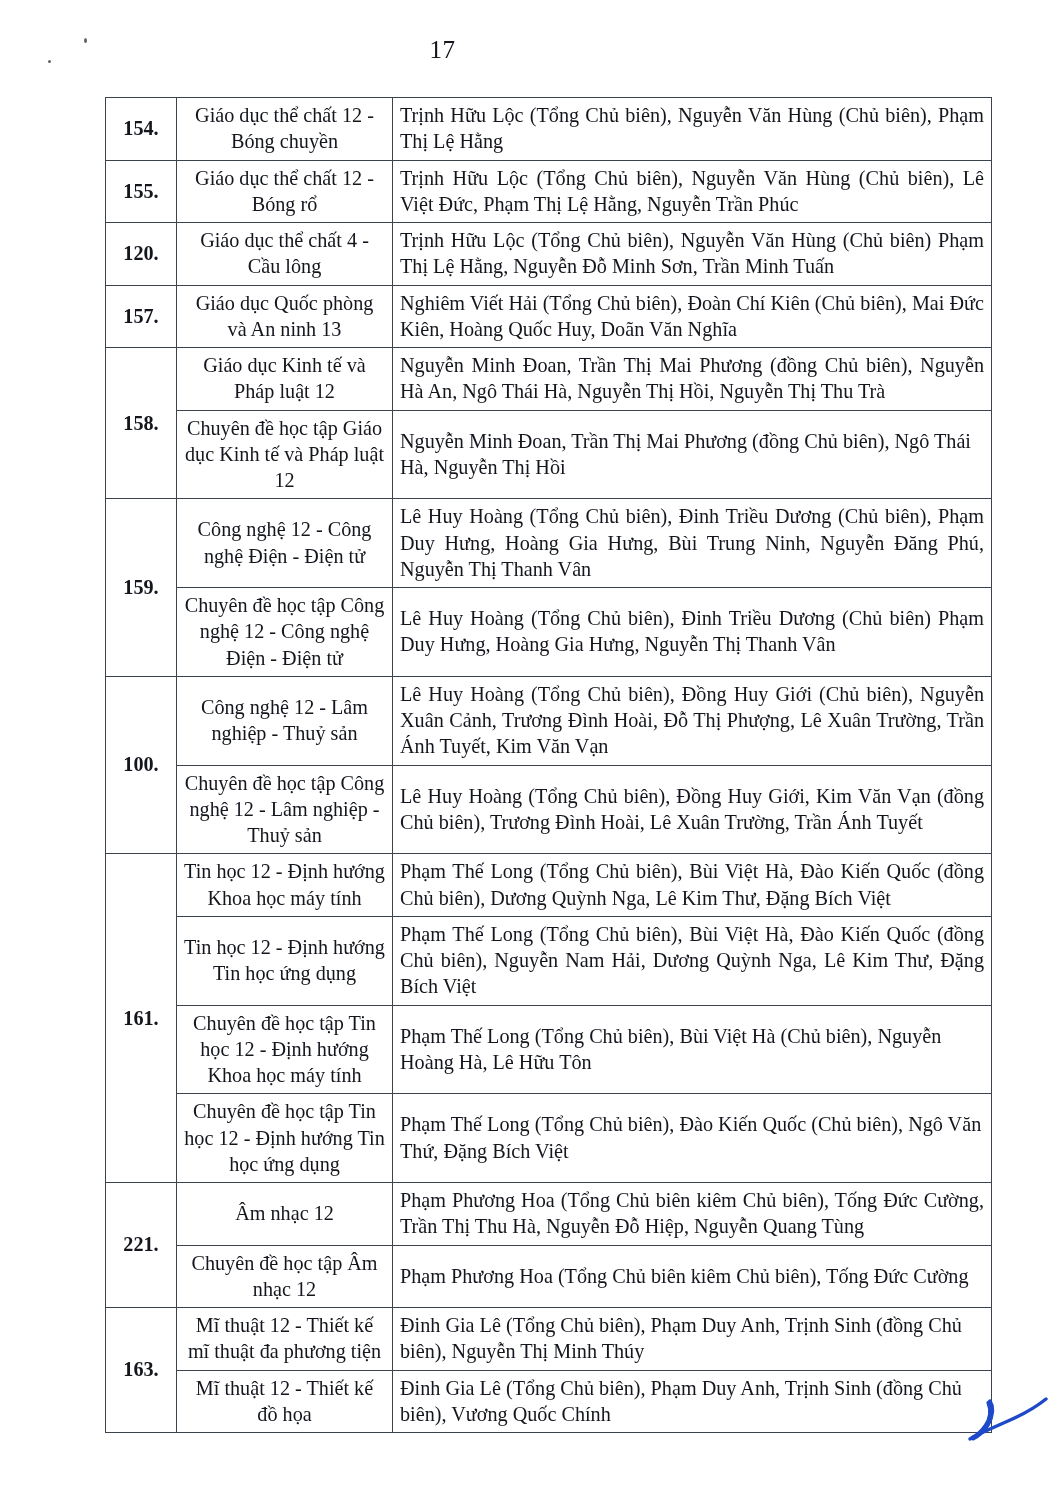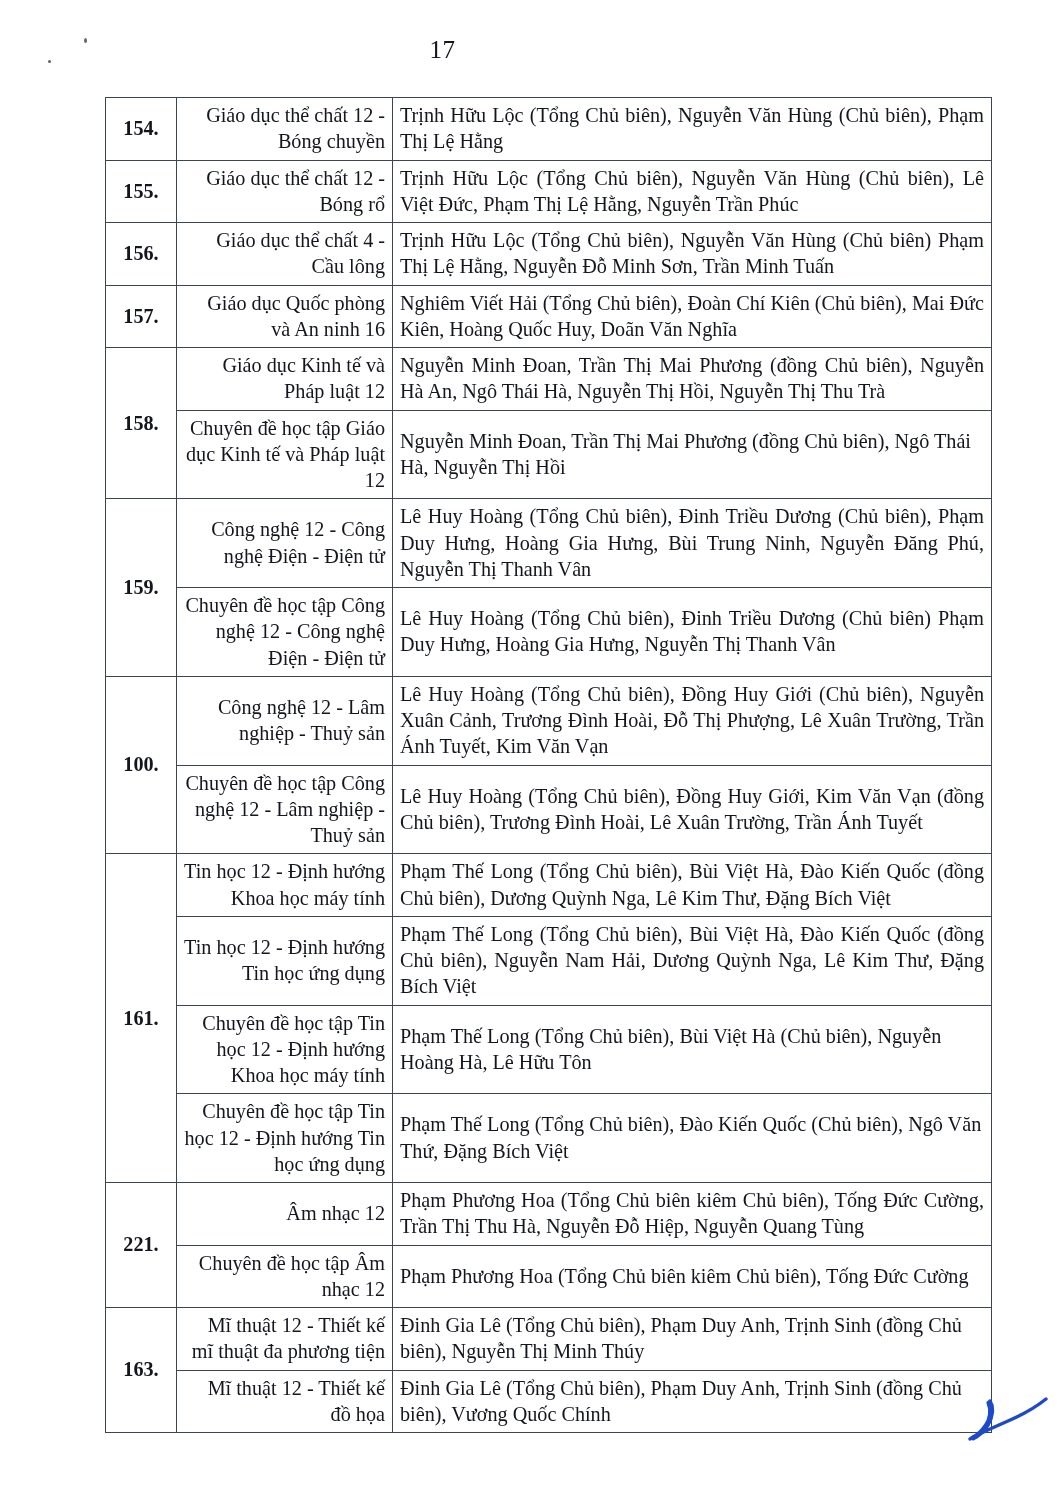--- a/index.html
+++ b/index.html
@@ -65,21 +65,21 @@
   col.c-name { width: 216px; }
   col.c-auth { width: 599px; }
 
   td.no {
     text-align: center;
     font-size: 21px;
     padding: 0;
     font-weight: bold;
   }
   td.name {
-    text-align: right;
+    text-align: center;
     padding-left: 9px;
     padding-right: 4px;
     margin-left: 44px;
   }
   td.auth {
     text-align: justify;
     text-justify: inter-word;
     padding-left: 10px;
     padding-right: 10px;
     hyphens: none;
@@ -122,28 +122,28 @@
           <td class="auth">Trịnh Hữu Lộc (Tổng Chủ biên), Nguyễn Văn Hùng (Chủ biên), Phạm Thị Lệ Hằng</td>
         </tr>
 
         <tr>
           <td class="no">155.</td>
           <td class="name">Giáo dục thể chất 12 - Bóng rổ</td>
           <td class="auth">Trịnh Hữu Lộc (Tổng Chủ biên), Nguyễn Văn Hùng (Chủ biên), Lê Việt Đức, Phạm Thị Lệ Hằng, Nguyễn Trần Phúc</td>
         </tr>
 
         <tr>
-          <td class="no">156.</td>
+          <td class="no">120.</td>
           <td class="name">Giáo dục thể chất 4 - Cầu lông</td>
           <td class="auth">Trịnh Hữu Lộc (Tổng Chủ biên), Nguyễn Văn Hùng (Chủ biên) Phạm Thị Lệ Hằng, Nguyễn Đỗ Minh Sơn, Trần Minh Tuấn</td>
         </tr>
 
         <tr>
           <td class="no">157.</td>
-          <td class="name">Giáo dục Quốc phòng và An ninh 16</td>
+          <td class="name">Giáo dục Quốc phòng và An ninh 13</td>
           <td class="auth">Nghiêm Viết Hải (Tổng Chủ biên), Đoàn Chí Kiên (Chủ biên), Mai Đức Kiên, Hoàng Quốc Huy, Doãn Văn Nghĩa</td>
         </tr>
 
         <tr>
           <td class="no" rowspan="2">158.</td>
           <td class="name">Giáo dục Kinh tế và Pháp luật 12</td>
           <td class="auth">Nguyễn Minh Đoan, Trần Thị Mai Phương (đồng Chủ biên), Nguyễn Hà An, Ngô Thái Hà, Nguyễn Thị Hồi, Nguyễn Thị Thu Trà</td>
         </tr>
         <tr>
           <td class="name">Chuyên đề học tập Giáo dục Kinh tế và Pháp luật 12</td>

